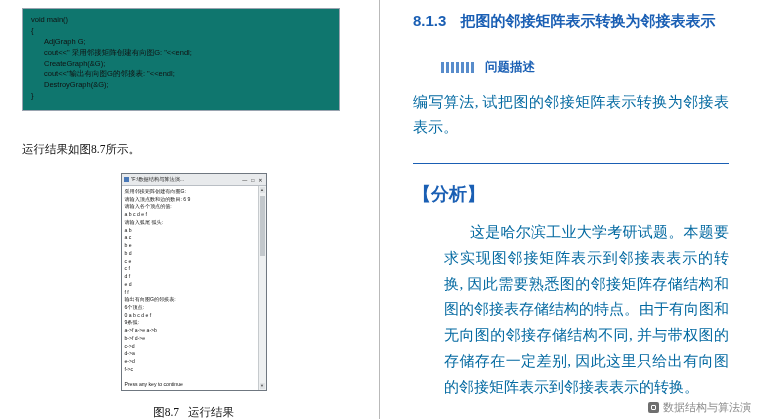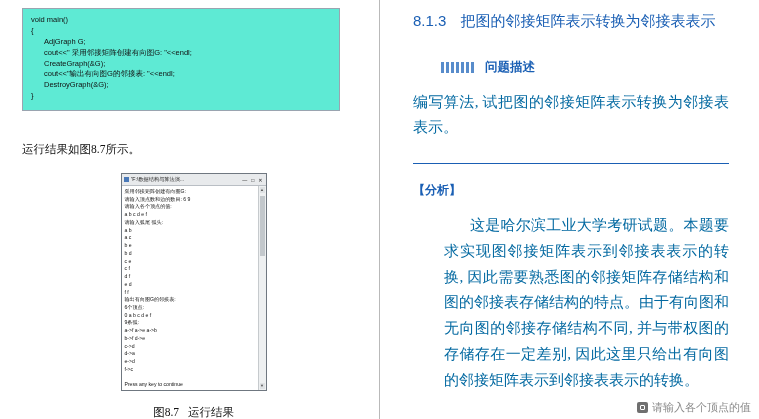--- a/index.html
+++ b/index.html
@@ -29,21 +29,21 @@
     position: relative;
   }
   .code-box {
     border: 1px solid #9aa4b0;
     box-sizing: border-box;
     padding: 6px 8px 8px 8px;
     font-family: "Liberation Sans", sans-serif;
     font-size: 7.5px;
     line-height: 1.45;
     color: #111;
-    background: #5eead4;
+    background: #0f766e;
     width: 318px;
   }
   .code-line {
     white-space: pre;
     font-family: "Liberation Sans", sans-serif;
   }
   .code-line.indent {
     padding-left: 13px;
   }
   .caption-run {
@@ -167,21 +167,21 @@
     box-sizing: border-box;
     padding: 10px 30px 0 34px;
     color: #1f5fa8;
     position: relative;
   }
   .sec-head {
     display: flex;
     align-items: flex-start;
     color: #1a5fb4;
     font-family: "Liberation Sans", sans-serif;
-    font-weight: normal;
+    font-weight: bold;
     font-size: 15px;
     line-height: 1.5;
   }
   .sec-num {
     flex: 0 0 auto;
     margin-right: 14px;
   }
   .sec-title {
     flex: 1 1 auto;
   }
@@ -223,21 +223,21 @@
     border: none;
     border-top: 1px solid #1a5fb4;
     height: 0;
     width: 100%;
   }
   .analysis-title {
     margin-top: 18px;
     color: #1a5fb4;
     font-family: "Liberation Sans", sans-serif;
     font-weight: bold;
-    font-size: 12px;
+    font-size: 18px;
   }
   
   .watermark {
     position: absolute;
     right: 8px;
     bottom: 4px;
     display: flex;
     align-items: center;
     color: #8a8a8a;
     font-size: 11px;
@@ -354,17 +354,17 @@
     <div class="para">编写算法, 试把图的邻接矩阵表示转换为邻接表表示。</div>
 
     <hr class="rule">
 
     <div class="analysis-title">【分析】</div>
 
     <div class="para indent2">这是哈尔滨工业大学考研试题。本题要求实现图邻接矩阵表示到邻接表表示的转换, 因此需要熟悉图的邻接矩阵存储结构和图的邻接表存储结构的特点。由于有向图和无向图的邻接存储结构不同, 并与带权图的存储存在一定差别, 因此这里只给出有向图的邻接矩阵表示到邻接表表示的转换。</div>
 
     <div class="watermark">
       <span class="wm-logo"></span>
-      <span>请输入各个顶点的值</span>
+      <span>数据结构与算法演</span>
     </div>
   </div>
 
 </div>
 
 </body></html>

